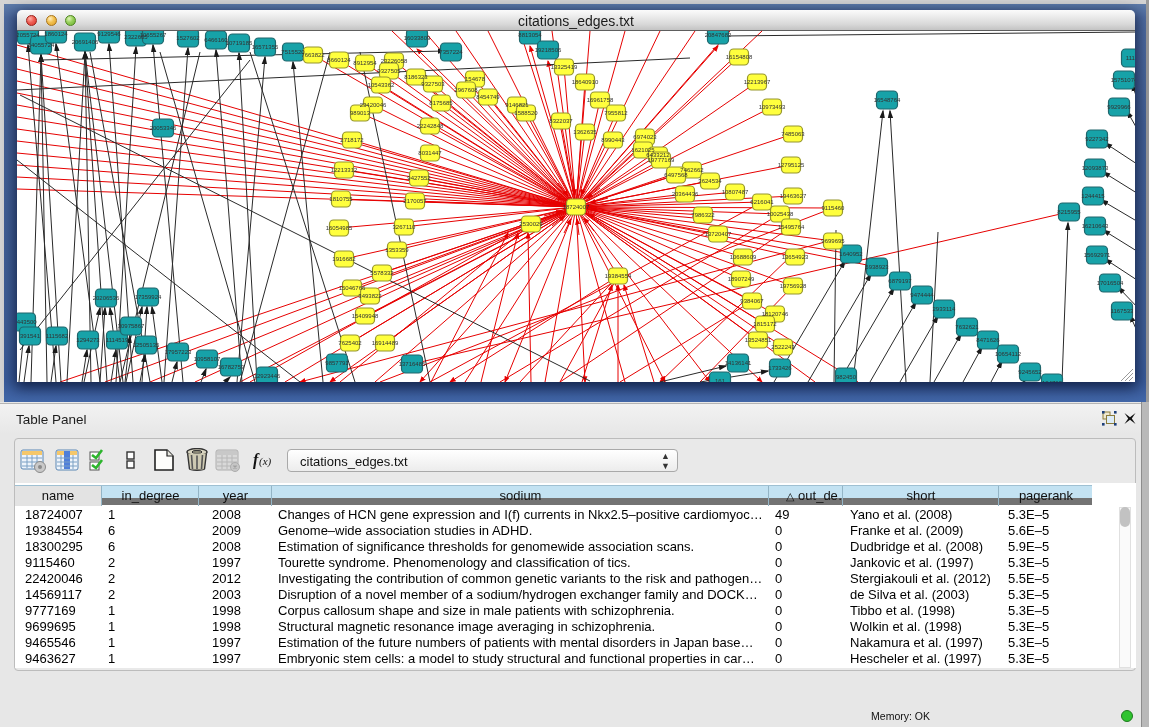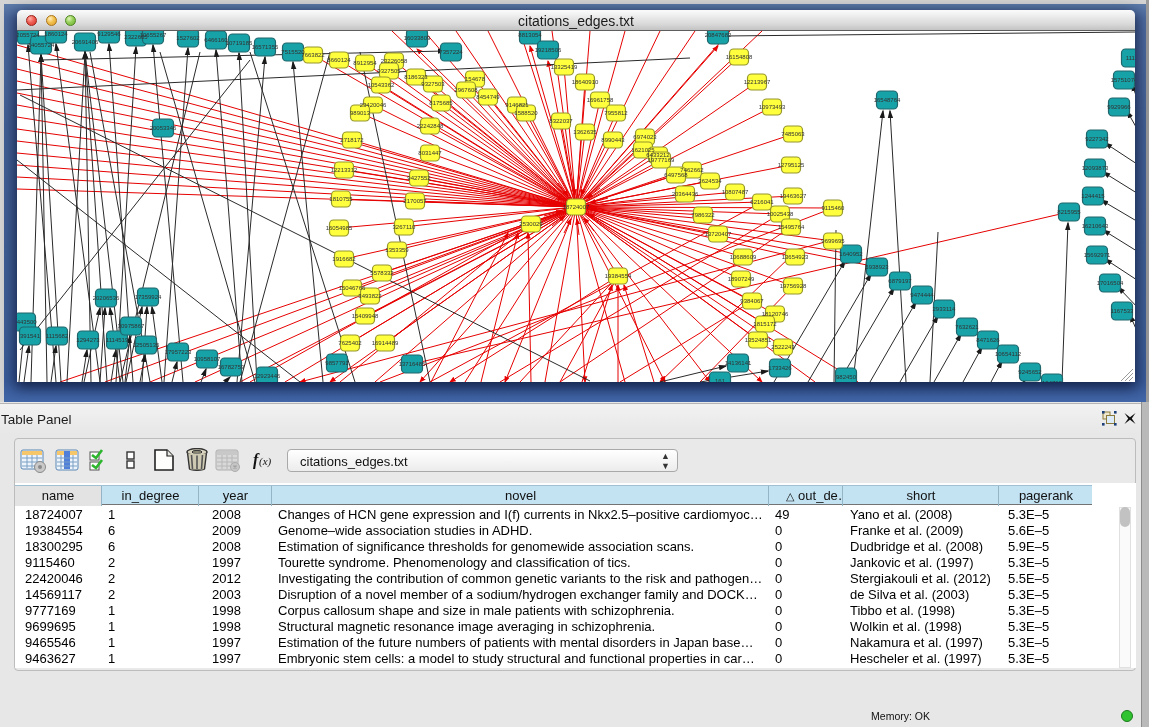--- a/index.html
+++ b/index.html
@@ -17,35 +17,35 @@
   font-size:14px; color:#1a1a1a; }
 .tl { position:absolute; top:15px; width:11px; height:11px; border-radius:50%; }
 #tl-r { left:8.5px; background:radial-gradient(circle at 35% 30%, #ffb0a8 0, #ee5f55 45%, #d8352a 100%); border:1px solid #9c2018;}
 #tl-y { left:28.5px; background:radial-gradient(circle at 35% 30%, #ffeec0 0, #f2c04e 45%, #dd9f2e 100%); border:1px solid #a97417;}
 #tl-g { left:48px; background:radial-gradient(circle at 35% 30%, #dff5b8 0, #96cf5a 45%, #6cb233 100%); border:1px solid #4e8420;}
 #canvas { position:absolute; left:17px; top:31px; width:1118px; height:351px; background:#fff; overflow:hidden; }
 
 #tpanel { position:absolute; left:0px; top:402px; width:1149px; height:325px; background:#e7e7e7; }
 #tphead { position:absolute; left:0; top:403px; width:1141px; height:31px;
   background:linear-gradient(180deg,#f2f2f2 0,#e7e7e7 30px); border-top:1px solid #b4b4b4; }
-#tphead .t { position:absolute; left:1px; top:8px; font-size:13.5px; color:#1c1c1c; }
+#tphead .t { position:absolute; left:16px; top:8px; font-size:13.5px; color:#1c1c1c; }
 #rightstrip { position:absolute; left:1141px; top:402px; width:8px; height:325px; background:#b9b9b9; border-left:1px solid #8d8d8d; }
 #floatico { position:absolute; left:1102px; top:411px; width:15px; height:15px; }
 #container { position:absolute; left:14px; top:438px; width:1122px; height:233px;
   border:1px solid #bcbcbc; border-radius:4px; background:#e9e9e9; }
 #dropdown { position:absolute; left:287px; top:449px; width:391px; height:23px; background:linear-gradient(#ffffff,#ececec);
   border:1px solid #a9a9a9; border-radius:4px; font-size:13px; color:#111; }
 #dropdown .txt { position:absolute; left:12px; top:4px; }
 #dropdown .arr { position:absolute; right:7px; top:1px; font-size:9px; color:#333; line-height:10px; text-align:center; }
 
 #tbl { position:absolute; left:15px; top:483px; width:1121px; height:185px; background:#fff; }
 #thead { position:absolute; left:15px; top:485px; width:1077px; height:20px; background:#c3e2f2; }
 .th { position:absolute; top:0; height:20px; border-right:1px solid #94b5c6; font-size:13px;
   color:#111; text-align:center; line-height:20px; white-space:nowrap; overflow:hidden; }
-#thead { border-top:1px solid #9fc0d2; border-bottom:1px solid #737373; }
+#thead { border-top:1px solid #9fc0d2; border-bottom:7px solid #737373; }
 .trow { position:absolute; left:15px; width:1080px; height:16px; font-size:13px; color:#000; }
 .trow span { position:absolute; top:0; height:16px; line-height:16px; white-space:nowrap; overflow:hidden; }
 .c1 { left:10px; width:80px; }
 .c2 { left:93px; width:90px; }
 .c3 { left:189px; width:72px;margin-left:8px; }
 .c4 { left:263px; width:495px; }
 .c5 { left:760px; width:65px; }
 .c6 { left:835px; width:155px; }
 .c7 { left:993px; width:95px; }
 #vscroll { position:absolute; left:1119px; top:507px; width:12px; height:161px; background:#fafafa; border:1px solid #e0e0e0; }
@@ -669,21 +669,21 @@
 </svg>
   <div id="dropdown">
       <span class="txt">citations_edges.txt</span>
       <span class="arr">▲<br>▼</span>
     </div>
   <div id="tbl"></div>
   <div id="thead">
     <span class="th" style="left:0;width:87px;background:#e3e3e3;">name</span>
     <span class="th" style="left:88px;width:96px;">in_degree</span>
     <span class="th" style="left:185px;width:72px;">year</span>
-    <span class="th" style="left:258px;width:496px;">novel</span>
+    <span class="th" style="left:258px;width:496px;">sodium</span>
     <span class="th" style="left:755px;width:73px;text-align:left;padding-left:16px;"><span style="font-size:11px">△</span> out_de…</span>
     <span class="th" style="left:829px;width:155px;">short</span>
     <span class="th" style="left:985px;width:92px;border-right:none;">pagerank</span>
   </div>
   <div class="trow" style="top:507px">
 <span class="c1">18724007</span>
       <span class="c2">1</span>
       <span class="c3">2008</span>
       <span class="c4">Changes of HCN gene expression and I(f) currents in Nkx2.5–positive cardiomyoc…</span>
       <span class="c5">49</span>

